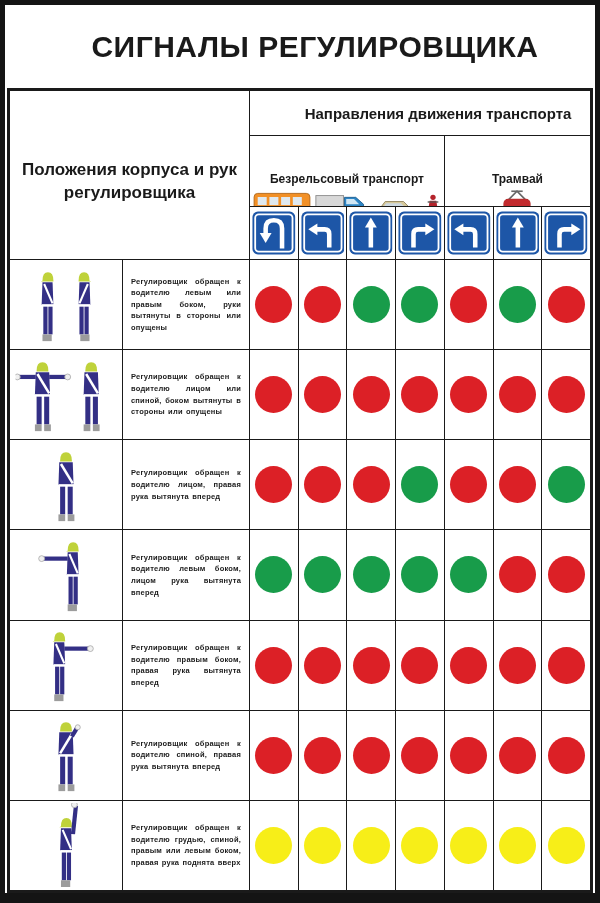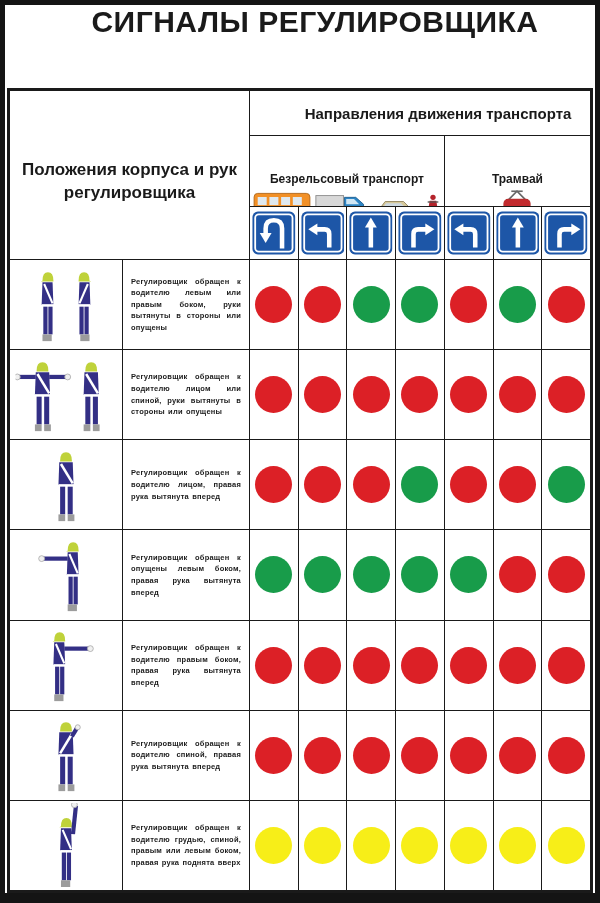--- a/index.html
+++ b/index.html
@@ -16,21 +16,21 @@
     background:#141414;
   }
   .inner{
     box-sizing:border-box;
     width:100%;height:100%;
     background:#ffffff;
     display:flex;flex-direction:column;
   }
   .title-band{
     height:83px;flex:0 0 83px;
-    display:flex;justify-content:center;padding-left:30px;
+    display:flex;align-items:center;justify-content:center;padding-left:30px;
   }
   .title{
     font-size:30px;font-weight:bold;color:#1a1a1a;
     letter-spacing:0.5px;
   }
   .grid{
     box-sizing:border-box;
     margin:0 2px;
     flex:1 1 auto;
     display:grid;
@@ -353,21 +353,21 @@
         </div>
         <div class="cell dot-cell" style="grid-area: 4 / 9;">
           <div class="dot" style="background: rgb(220, 32, 38);"></div>
         </div>
         <div class="cell figure-cell" style="grid-area: 5 / 1;">
           <svg class="pose-svg" viewBox="0 0 120 100">
             <use href="#pose-1"></use>
           </svg>
         </div>
         <div class="cell text-cell" style="grid-area: 5 / 2;">
-          <div class="desc">Регулировщик обращен к водителю лицом или спиной, руки вытянуты в стороны или опущены</div>
+          <div class="desc">Регулировщик обращен к водителю лицом или спиной, боком вытянуты в стороны или опущены</div>
         </div>
         <div class="cell dot-cell" style="grid-area: 5 / 3;">
           <div class="dot" style="background: rgb(220, 32, 38);"></div>
         </div>
         <div class="cell dot-cell" style="grid-area: 5 / 4;">
           <div class="dot" style="background: rgb(220, 32, 38);"></div>
         </div>
         <div class="cell dot-cell" style="grid-area: 5 / 5;">
           <div class="dot" style="background: rgb(220, 32, 38);"></div>
         </div>
@@ -411,21 +411,21 @@
         </div>
         <div class="cell dot-cell" style="grid-area: 6 / 9;">
           <div class="dot" style="background: rgb(24, 156, 74);"></div>
         </div>
         <div class="cell figure-cell" style="grid-area: 7 / 1;">
           <svg class="pose-svg" viewBox="0 0 120 100">
             <use href="#pose-3"></use>
           </svg>
         </div>
         <div class="cell text-cell" style="grid-area: 7 / 2;">
-          <div class="desc">Регулировщик обращен к опущены левым боком, правая рука вытянута вперед</div>
+          <div class="desc">Регулировщик обращен к водителю левым боком, лицом рука вытянута вперед</div>
         </div>
         <div class="cell dot-cell" style="grid-area: 7 / 3;">
           <div class="dot" style="background: rgb(24, 156, 74);"></div>
         </div>
         <div class="cell dot-cell" style="grid-area: 7 / 4;">
           <div class="dot" style="background: rgb(24, 156, 74);"></div>
         </div>
         <div class="cell dot-cell" style="grid-area: 7 / 5;">
           <div class="dot" style="background: rgb(24, 156, 74);"></div>
         </div>

